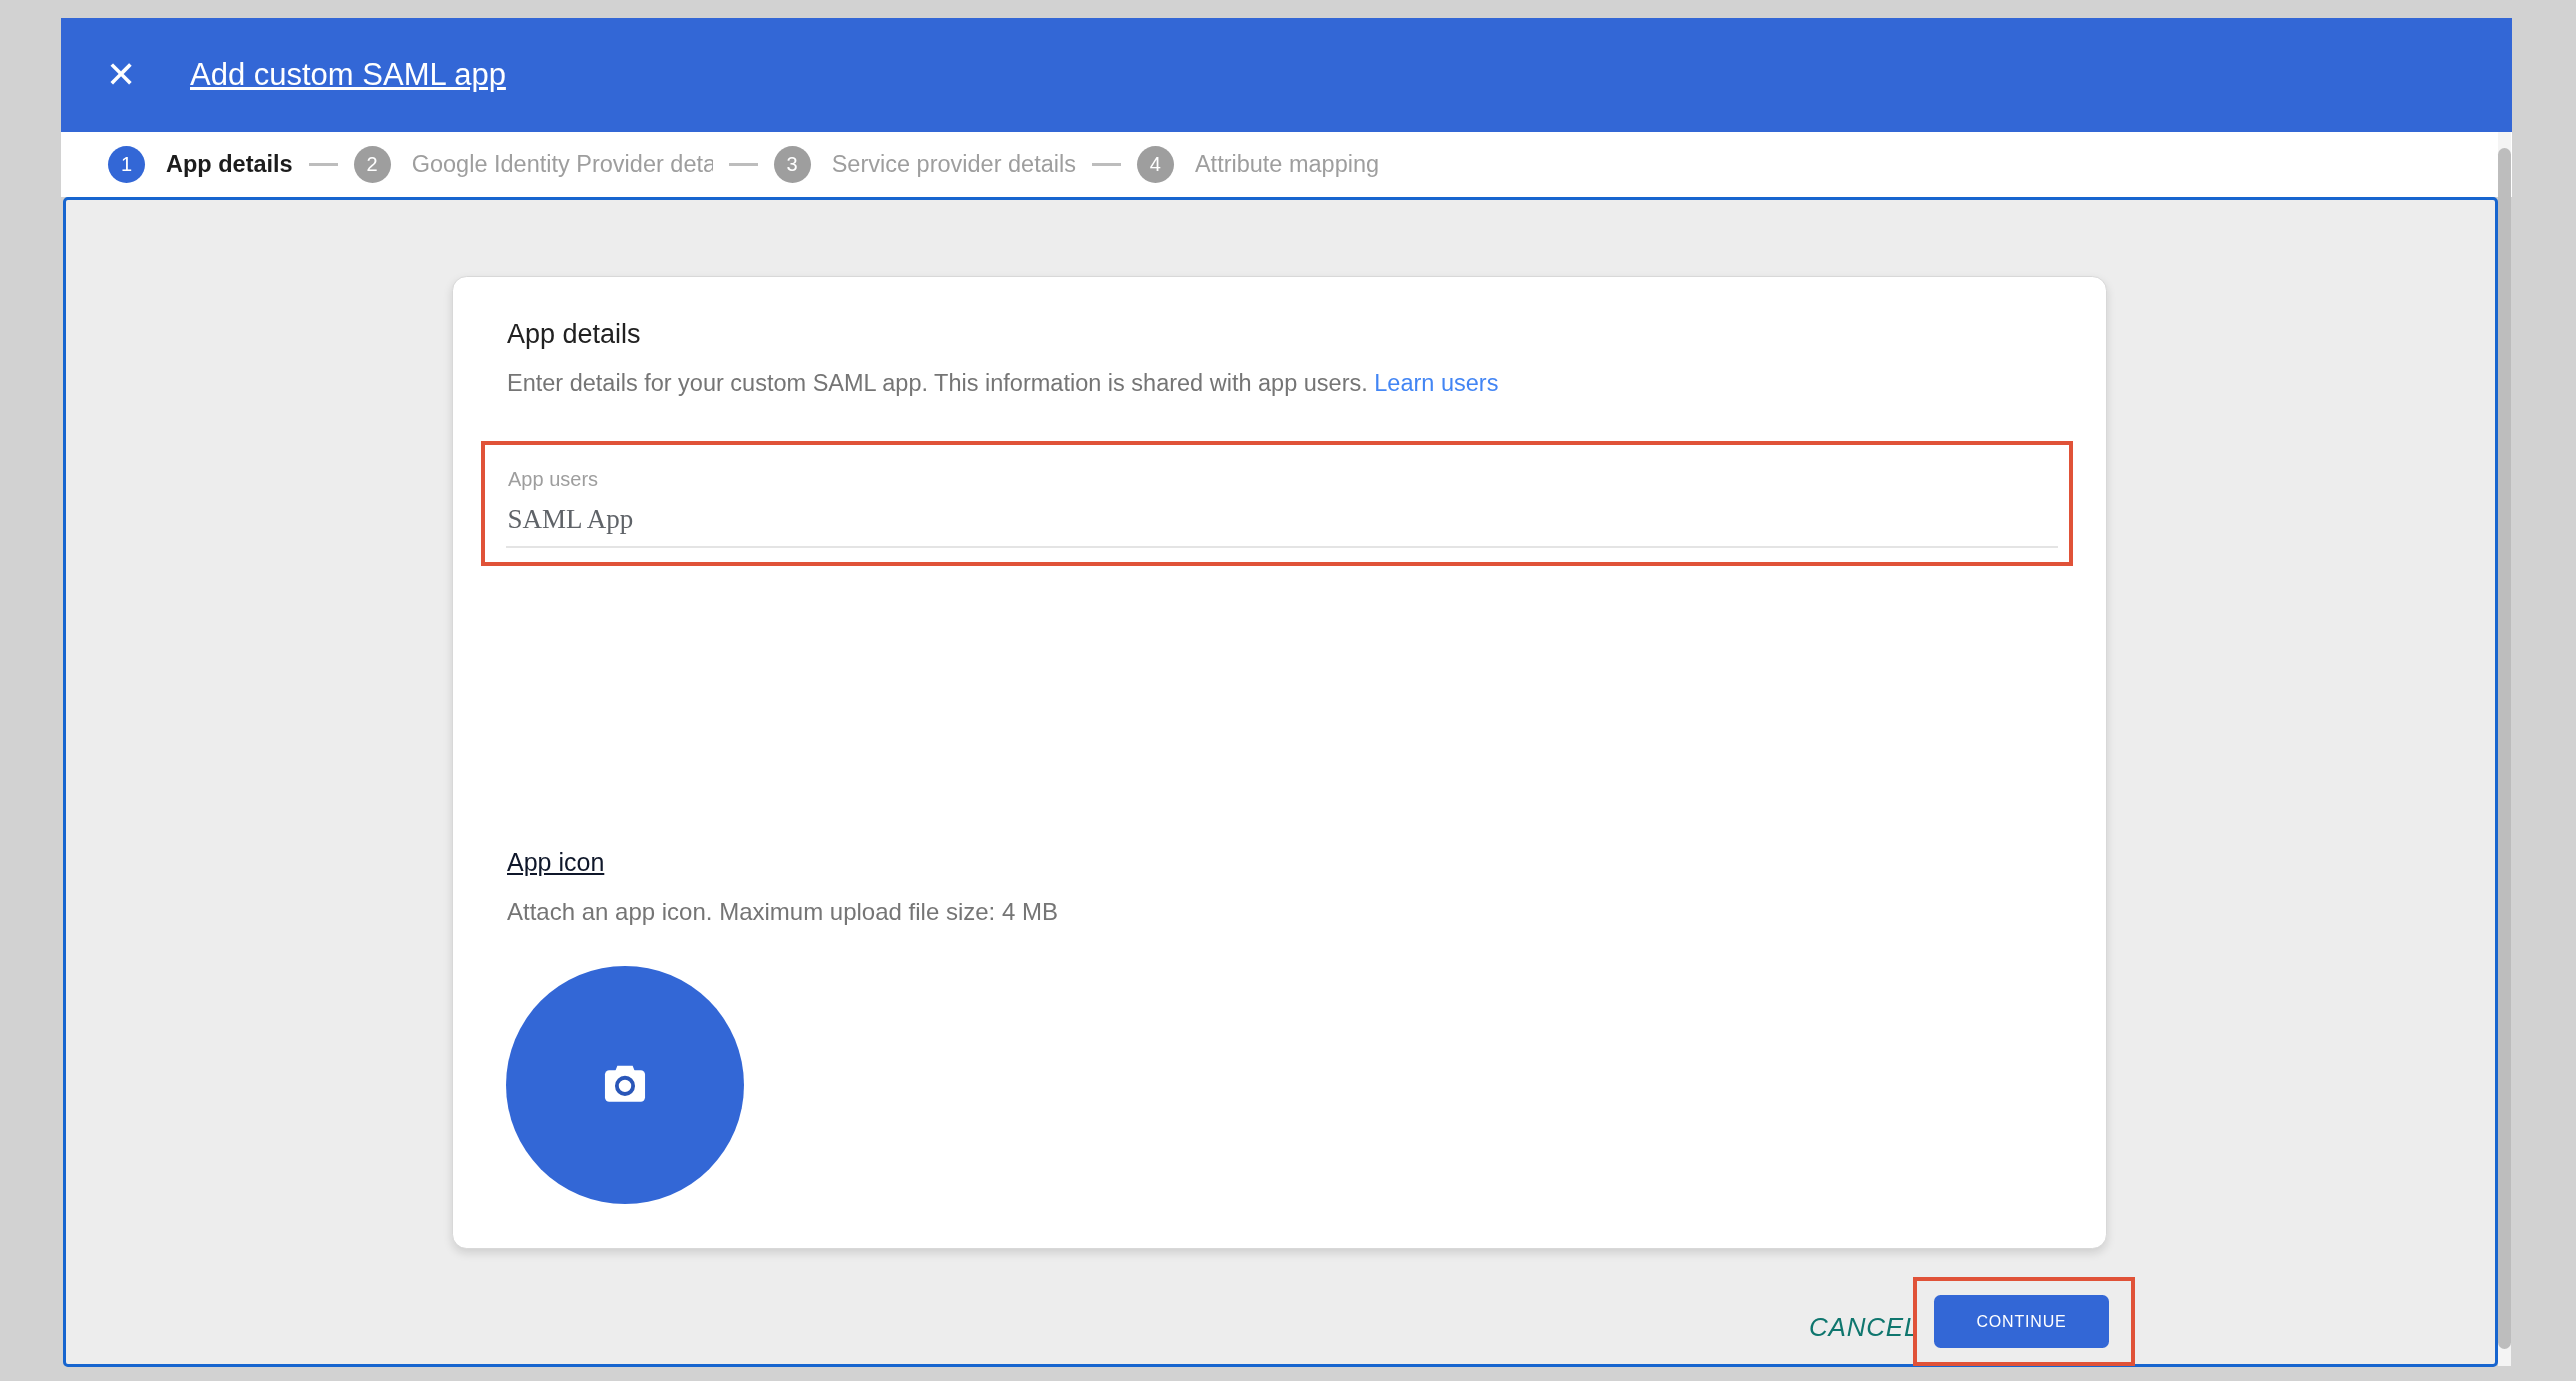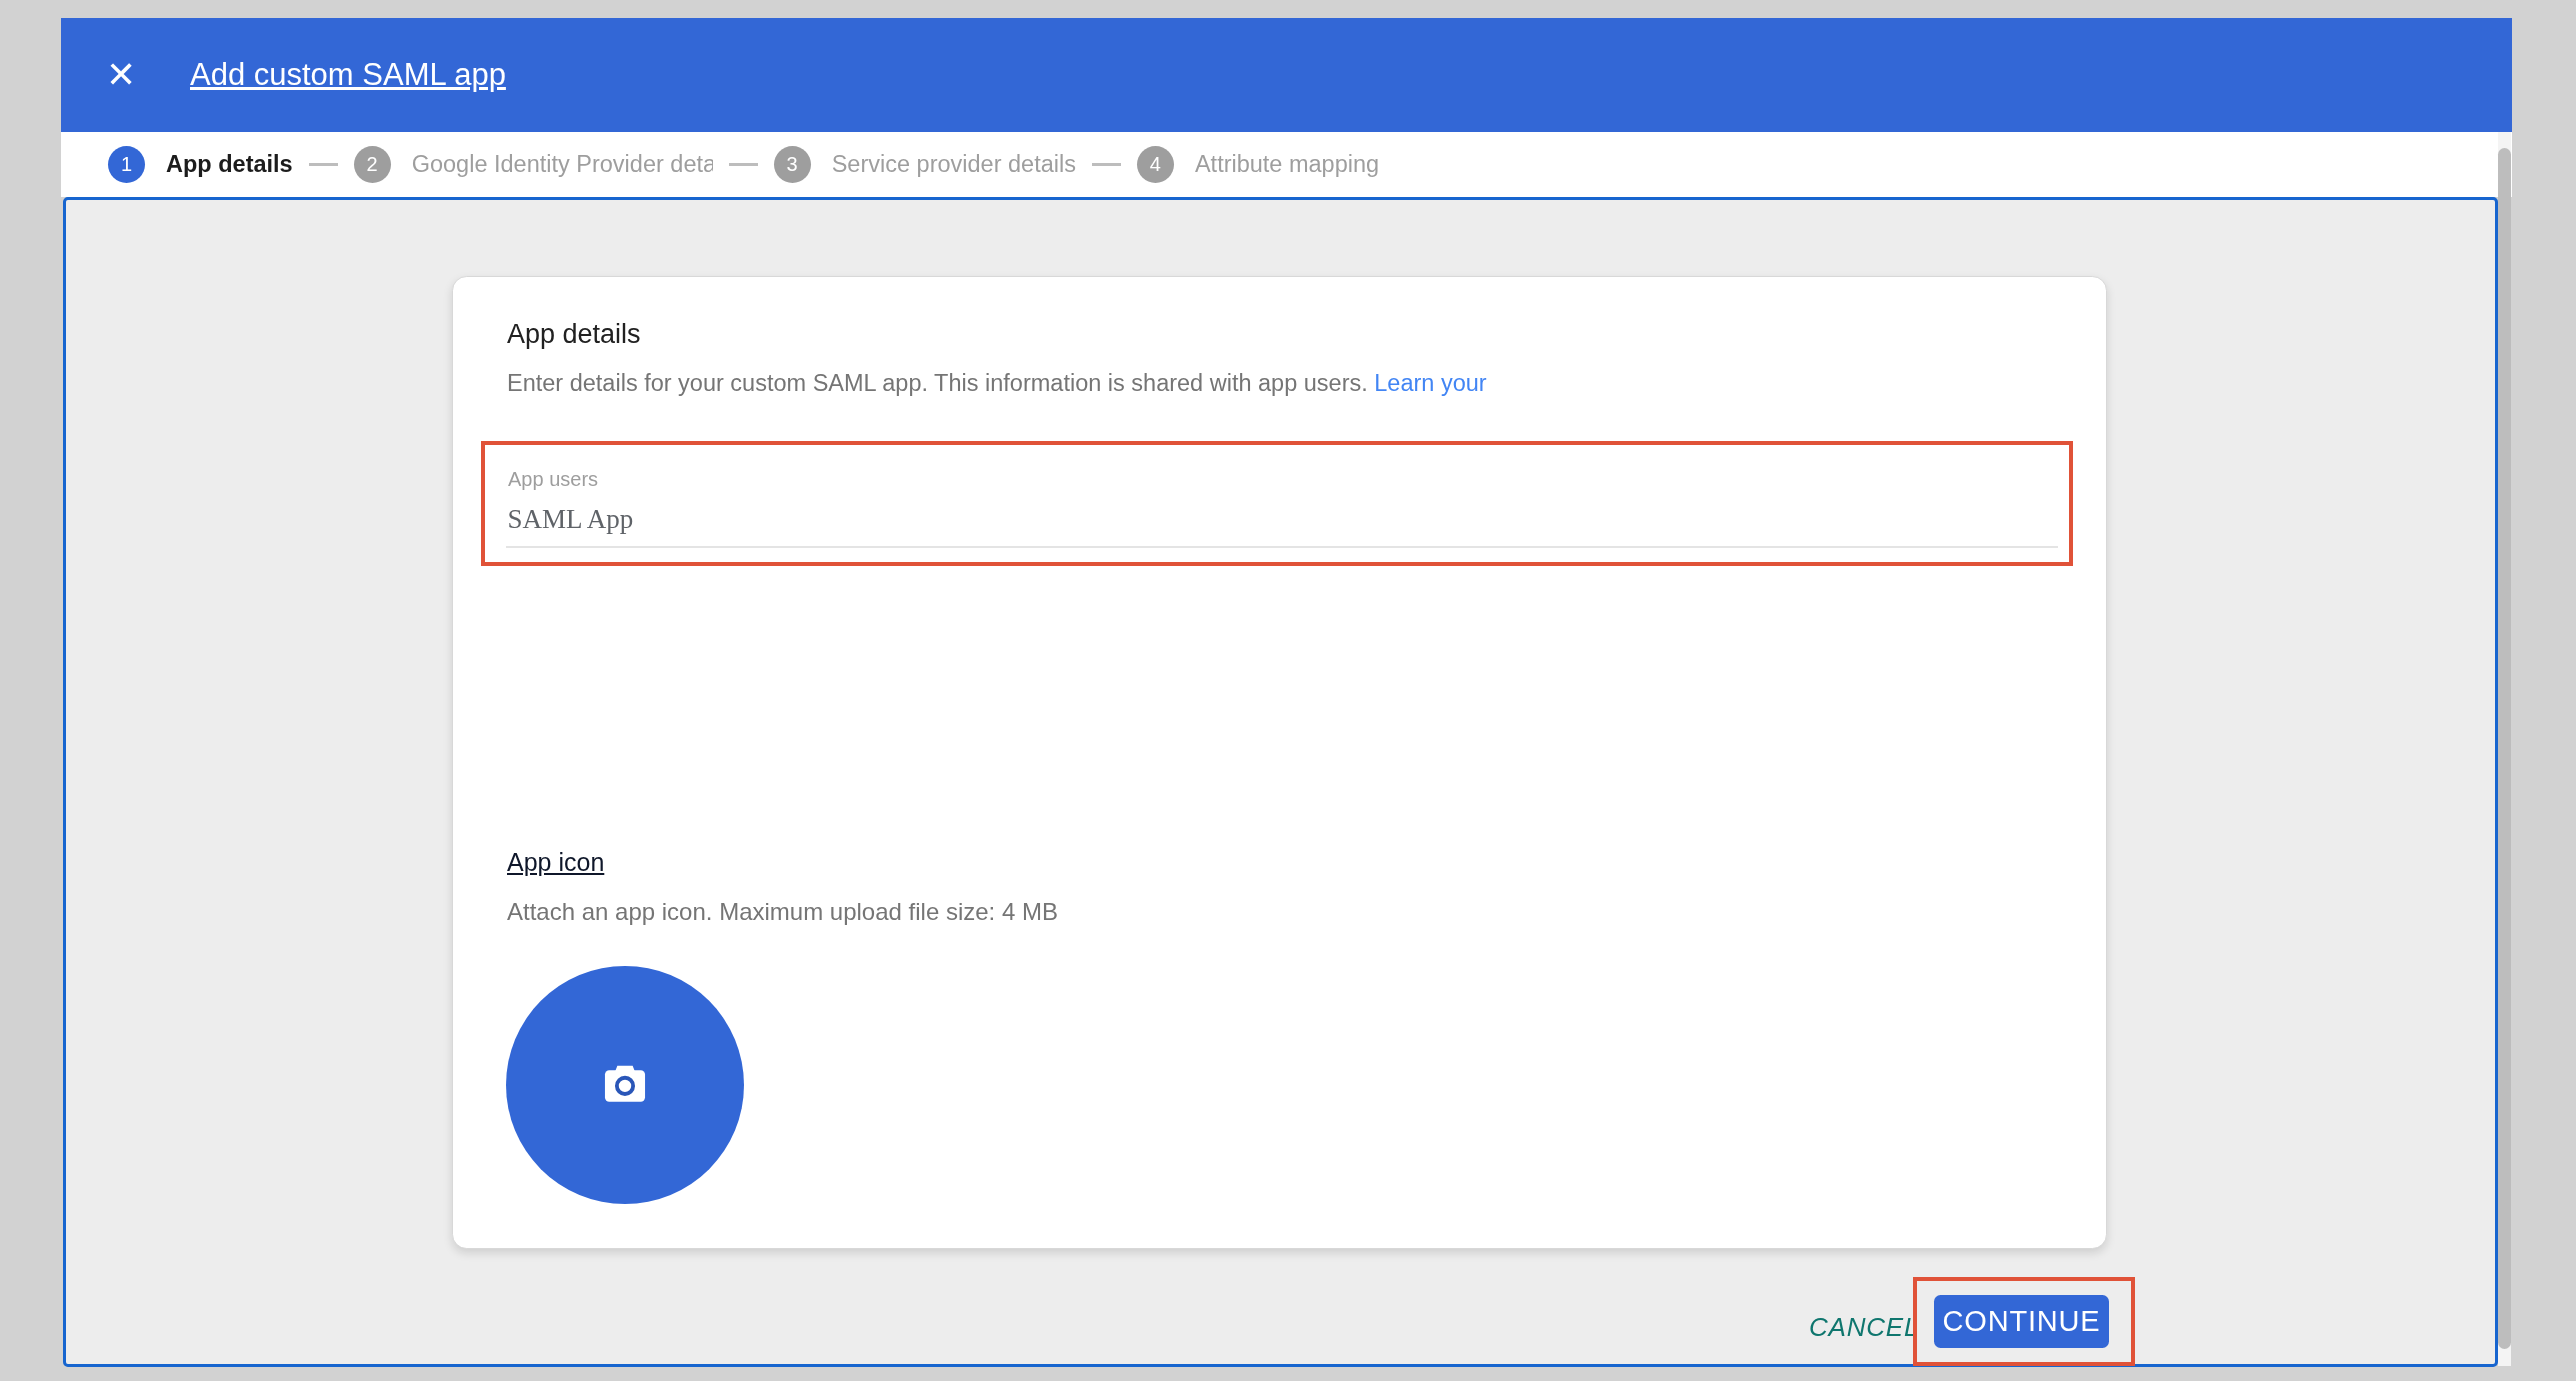--- a/index.html
+++ b/index.html
@@ -85,21 +85,21 @@
 
   
   .cancel-btn {
     position:absolute; left:1803px; top:1311px; font-size:26px; color:#0f766e;
     font-weight:500; letter-spacing:0.8px; background:none; border:none; cursor:pointer;
     font-family:inherit;
     font-style:italic;
   }
   .continue-btn {
     position:absolute; left:1934px; top:1295px; width:175px; height:53px;
-    background:#3367d6; color:#ffffff; font-size:29px; font-weight:500; letter-spacing:0.8px;
+    background:#3367d6; color:#ffffff; font-size:16px; font-weight:500; letter-spacing:0.8px;
     border:none; border-radius:6.5px; cursor:pointer; font-family:inherit;
   }
   .annotation--continue { position:absolute; left:1913px; top:1277px; width:222px; height:89px; }
 </style>
 </head>
 <body>
 
 <div class="page">
 
   <div class="dialog-header">
@@ -129,21 +129,21 @@
     </div>
   </div>
 
   <div class="content-box"></div>
 
   <div class="scroll-track"></div>
   <div class="scroll-thumb"></div>
 
   <div class="card">
     <div class="card-heading">App details</div>
-    <div class="card-desc"><span>Enter details for your custom SAML app. This information is shared with app users. </span><span class="learn-more">Learn your</span></div>
+    <div class="card-desc"><span>Enter details for your custom SAML app. This information is shared with app users. </span><span class="learn-more">Learn users</span></div>
 
     <div class="annotation annotation--appname"></div>
 
     <div class="field-label">App users</div>
     <input class="text-input appname-input" type="text" value="SAML App" style="">
 
 
     <div class="appicon-heading">App icon</div>
     <div class="appicon-help">Attach an app icon. Maximum upload file size: 4 MB</div>
 

